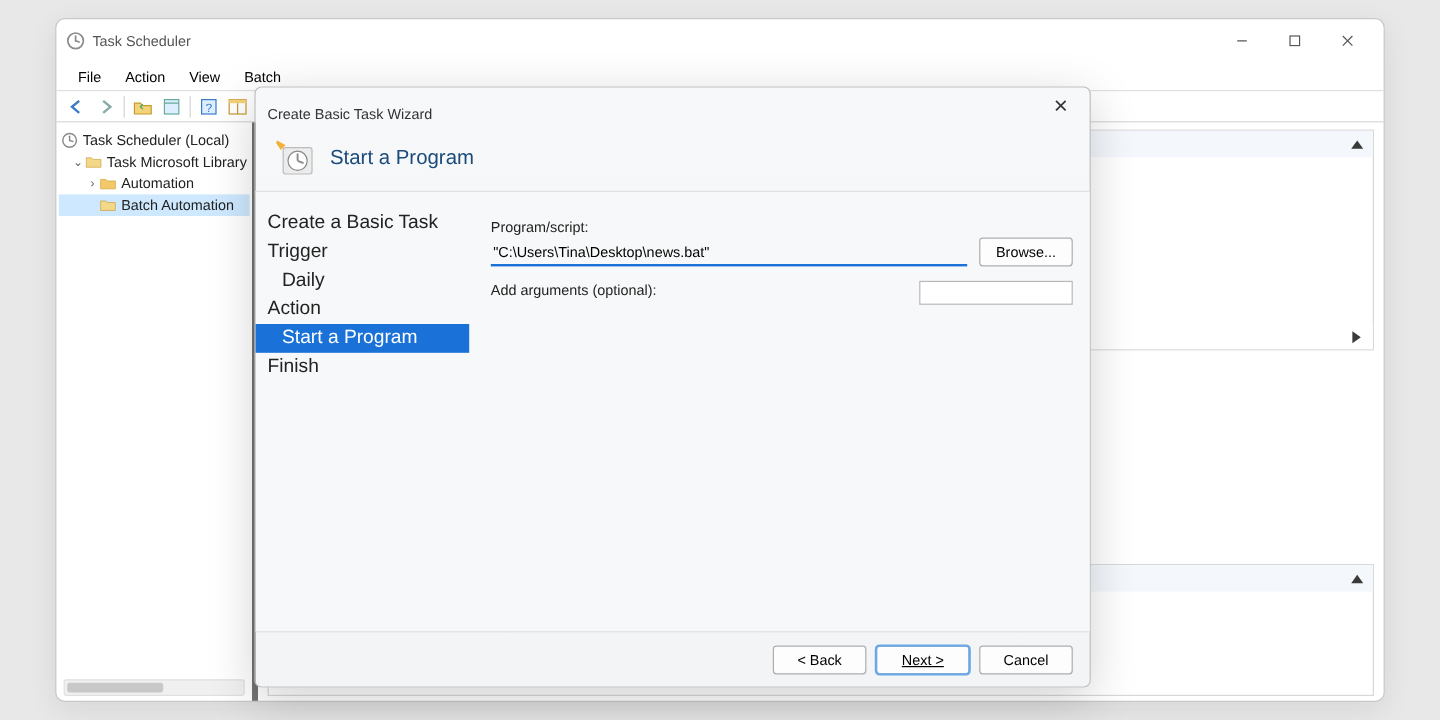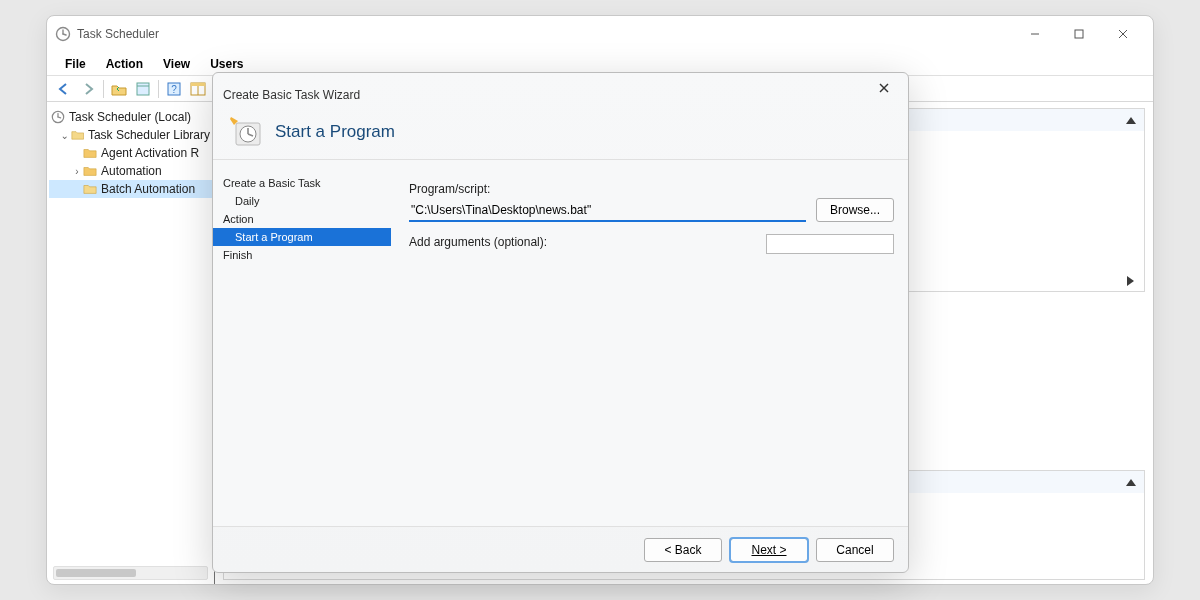--- a/index.html
+++ b/index.html
@@ -30,40 +30,40 @@
 .win-btn { width: 44px; height: 30px; display:flex; align-items:center; justify-content:center; color:#555; }
 .win-btn svg { width: 10px; height: 10px; stroke: #555; stroke-width: 1; fill: none; }
 
 .menubar {
   height: 24px;
   display: flex; align-items: center;
   padding: 0 8px;
   font-size: 12px;
   border-bottom: 1px solid #e0e0e0;
 }
-.menubar span { padding: 3px 10px; cursor: default; font-weight: bold; }
+.menubar span { padding: 3px 10px; cursor: default; }
 
 .toolbar {
   height: 26px;
   display: flex; align-items:center;
   padding: 2px 6px;
   border-bottom: 1px solid #d8d8d8;
   gap: 2px;
 }
 .tb-btn { width: 22px; height: 22px; display:flex; align-items:center; justify-content:center;
   border: 1px solid transparent; }
 .tb-btn svg { display:block; }
 .tb-sep { width: 1px; height: 18px; background:#d4d4d4; margin:0 2px; }
 
 .main-content {
   display:flex; height: calc(100% - 36px - 24px - 26px);
 }
 .tree-pane {
   width: 168px;
-  border-right: 1px solid #737373;
+  border-right: 5px solid #737373;
   padding: 6px 2px;
   font-size: 12px;
   color: #222;
   overflow:hidden;
   position: relative;
 }
 .tree-row { display:flex; align-items:center; height:18px; padding:0 2px; white-space:nowrap; }
 .tree-row.selected { background:#cde8ff; }
 .tree-row .exp { width:12px; text-align:center; color:#666; font-size:10px; }
 .tree-pane .folder { width:14px; height:12px; margin-right:4px; }
@@ -127,21 +127,21 @@
 .wizard-header h2 { font-size: 17px; font-weight: 400; color: #1a4b7a; }
 
 .wizard-body {
   flex:1; display:flex;
   border-top: 1px solid #e0e0e0;
   background:#f7f8f9;
 }
 .wizard-nav {
   width: 178px;
   padding: 14px 0;
-  font-size: 11px;
+  font-size: 16px;
 }
 .wizard-nav .nav-item { padding:3px 10px; color:#222; }
 .wizard-nav .nav-sub { padding:3px 10px 3px 22px; color:#222; }
 .wizard-nav .nav-sel { background:#1a72d8; color:#fff; }
 
 .wizard-form {
   flex:1;
   padding: 22px 14px 10px 18px;
   font-size: 12px;
   color:#222;
@@ -214,21 +214,21 @@
             <line x1="9" y1="1" x2="1" y2="9"></line>
           </svg>
         </div>
     </div>
   </div>
 
   <div class="menubar">
     <span>File</span>
     <span>Action</span>
     <span>View</span>
-    <span>Users</span>
+    <span>Batch</span>
   </div>
 
   <div class="toolbar">
     <div class="tb-btn">
         <svg width="14" height="14" viewBox="0 0 14 14">
           <path d="M9 2 L3 7 L9 12" fill="none" stroke="#3a7bc8" stroke-width="2"></path>
         </svg>
       </div>
     <div class="tb-btn">
         <svg width="14" height="14" viewBox="0 0 14 14">
@@ -272,27 +272,21 @@
             <line x1="8" y1="8" x2="8" y2="4"></line>
             <line x1="8" y1="8" x2="11" y2="9"></line>
           </svg>
         <span style="margin-left:4px">Task Scheduler (Local)</span>
       </div>
       <div class="tree-row" style="padding-left:10px">
         <span class="exp">⌄</span>
         <svg class="folder folder-icon open" viewBox="0 0 16 12">
             <path d="M1 2 h5 l1.5 1.5 H15 V11 H1 z"></path>
           </svg>
-        <span>Task Scheduler Library</span>
-      </div>
-      <div class="tree-row" style="padding-left:34px">
-        <svg class="folder folder-icon" viewBox="0 0 16 12">
-            <path d="M1 2 h5 l1.5 1.5 H15 V11 H1 z"></path>
-          </svg>
-        <span>Agent Activation R</span>
+        <span>Task Microsoft Library</span>
       </div>
       <div class="tree-row" style="padding-left:22px">
         <span class="exp">›</span>
         <svg class="folder folder-icon" viewBox="0 0 16 12">
             <path d="M1 2 h5 l1.5 1.5 H15 V11 H1 z"></path>
           </svg>
         <span>Automation</span>
       </div>
       <div class="tree-row selected" style="padding-left:34px">
         <svg class="folder folder-icon open" viewBox="0 0 16 12">
@@ -346,20 +340,21 @@
         <line x1="20" y1="19" x2="20" y2="13" stroke="#8a8a8a" stroke-width="1.6"></line>
         <line x1="20" y1="19" x2="25" y2="21" stroke="#8a8a8a" stroke-width="1.6"></line>
       </svg>
     </div>
     <h2>Start a Program</h2>
   </div>
 
   <div class="wizard-body">
     <div class="wizard-nav">
       <div class="nav-item">Create a Basic Task</div>
+      <div class="nav-item">Trigger</div>
       <div class="nav-sub">Daily</div>
       <div class="nav-item">Action</div>
       <div class="nav-sub nav-sel">Start a Program</div>
       <div class="nav-item">Finish</div>
     </div>
 
     <div class="wizard-form">
       <div class="form-row prog-row">
         <div class="input-wrap">
           <label>Program/script:</label>

